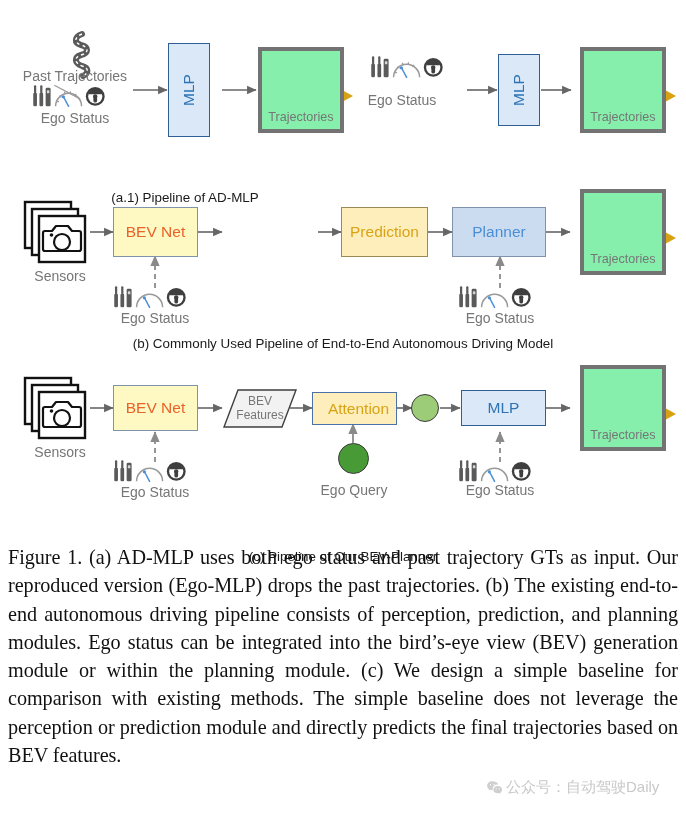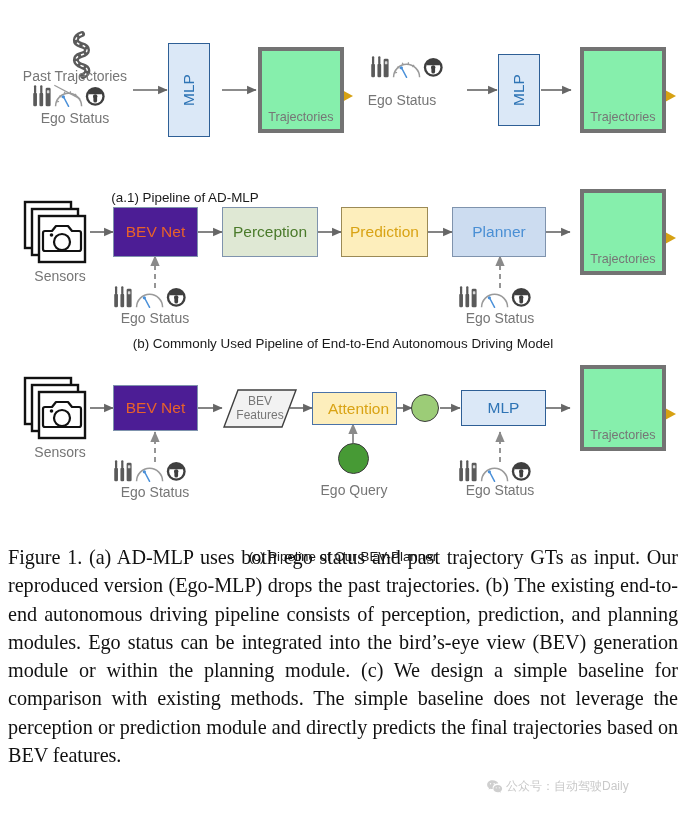--- a/index.html
+++ b/index.html
@@ -14,38 +14,38 @@
   .cap{
     position:absolute;left:8px;top:543px;width:670px;
     font-family:"Liberation Serif", serif;
     font-size:20.2px;line-height:28.3px;
     color:#111;text-align:justify;text-justify:inter-word;
     letter-spacing:-0.05px;
   }
   .watermark{
     position:absolute;left:486px;top:778px;
     font-family:"Liberation Sans", sans-serif;
-    font-size:12px;color:#c9c9c9;white-space:nowrap;
+    font-size:15px;color:#c9c9c9;white-space:nowrap;
     display:flex;align-items:center;gap:3px;
     pointer-events:none;
   }
   .wm-icon{display:inline-block;width:17px;height:17px;}
   .subcap{
     position:absolute;text-align:center;
     font-size:13.4px;color:#1a1a1a;white-space:nowrap;
   }
   
   .box{
     position:absolute;box-sizing:border-box;
     display:flex;align-items:center;justify-content:center;
     border:1px solid #4a72a8;
     font-size:15.5px;white-space:nowrap;
   }
   .box-mlp{background:#dbe8f7;border-color:#2e5f96;color:#2e74b5;}
-  .box-bev{background:#4c1d95;border-color:#7f93ad;color:#e8622a;}
+  .box-bev{background:#fef9c3;border-color:#7f93ad;color:#e8622a;}
   .box-per{background:#dfe8d4;border-color:#7f93ad;color:#4a7a2a;}
   .box-pre{background:#fdeebc;border-color:#9b8a56;color:#d9a315;}
   .box-plan{background:#ccdcf0;border-color:#7f93ad;color:#4a8fd4;}
   .box-attn{background:#fdeebc;border-color:#4a72a8;color:#d9a315;}
   .vert{writing-mode:vertical-rl;transform:rotate(180deg);}
   .traj-box{
     position:absolute;box-sizing:border-box;
     background:#86efac;border:4px solid #737373;padding-left:28px;
   }
   .traj-label{
@@ -352,21 +352,20 @@
   <div class="box box-mlp vert" style="left:498px;top:54px;width:42px;height:72px;">MLP</div>
 
   <div class="traj-box" style="left:580px;top:47px;width:86px;height:86px;">
     <div class="traj-label">Trajectories</div>
   </div>
 
 
   <div class="ilabel" style="left:10px;top:268px;width:100px;">Sensors</div>
 
   <div class="box box-bev" style="left:113px;top:207px;width:85px;height:50px;">BEV Net</div>
-  <div class="box box-per" style="left:222px;top:207px;width:96px;height:50px;">Perception</div>
   <div class="box box-plan" style="left:452px;top:207px;width:94px;height:50px;">Planner</div>
   <div class="box box-pre" style="left:341px;top:207px;width:87px;height:50px;">Prediction</div>
 
   <div class="ilabel" style="left:105px;top:310px;width:100px;">Ego Status</div>
   <div class="ilabel" style="left:450px;top:310px;width:100px;">Ego Status</div>
 
   <div class="traj-box" style="left:580px;top:189px;width:86px;height:86px;">
     <div class="traj-label">Trajectories</div>
   </div>
 

